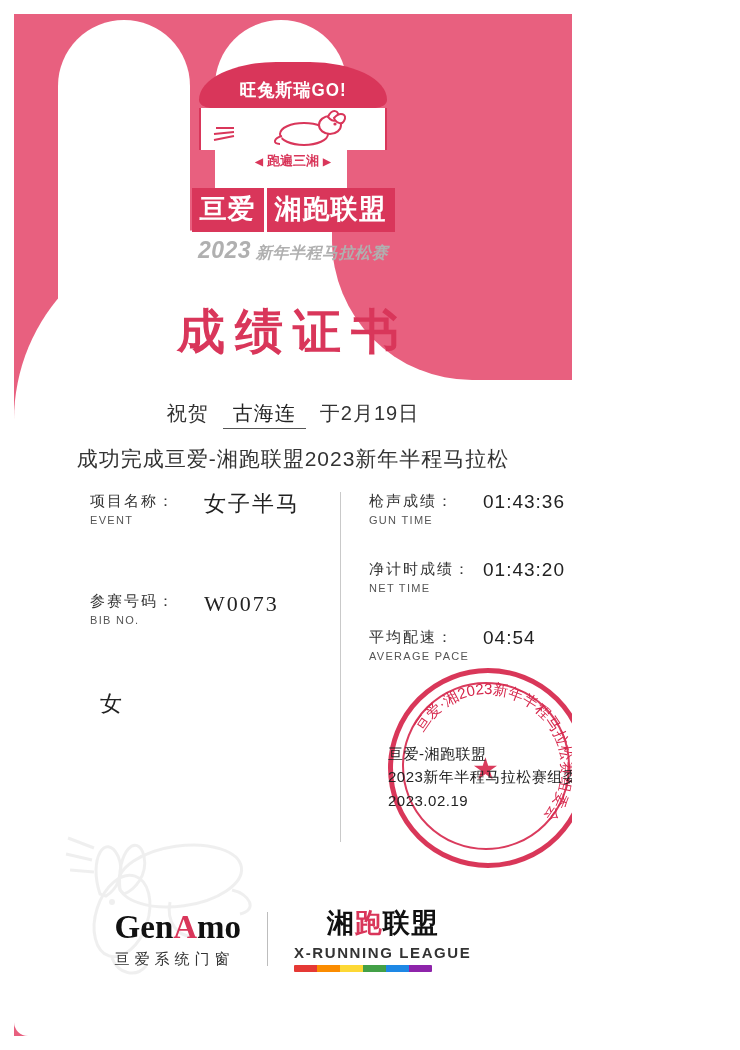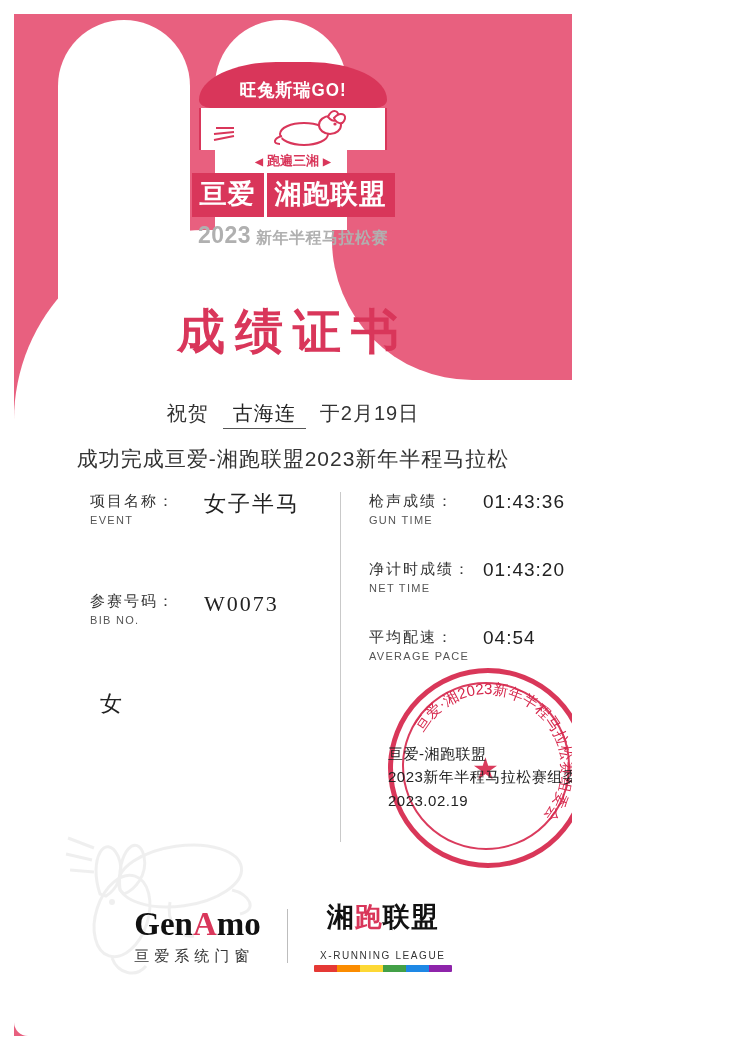--- a/index.html
+++ b/index.html
@@ -94,39 +94,39 @@
     display: flex; align-items: center; justify-content: center;
   }
   .logo-bunny svg { display:block; }
   .logo-ribbon {
     margin-top: 2px;
     display: flex; align-items: center; gap: 4px;
     font-size: 13px; color: #d9365a; font-weight: bold;
   }
   .logo-ribbon .tri { font-size: 10px; }
   .logo-main {
-    margin-top: 3px;
+    margin-top: 18px;
     display: flex; align-items: stretch; text-align: center;
   }
   .logo-main .lm-red {
     background: #d9365a; color: #fff;
     font-size: 27px; font-weight: bold; letter-spacing: 1px;
     padding: 3px 8px 5px 8px;
   }
   .logo-main .lm-div { width: 3px; background:#fff; }
   .logo-main .lm-red2 {
     background: #d9365a; color: #fff;
     font-size: 27px; font-weight: bold; letter-spacing: 1px;
     padding: 3px 8px 5px 8px;
   }
   .logo-sub {
     margin-top: 5px;
     color: #b9b9b9; font-size: 18px; font-weight: bold;
     letter-spacing: 0.5px;
-    display: flex; align-items: baseline; gap: 5px;
+    display: flex; align-items: baseline; gap: 5px; font-style: italic;
   }
   .logo-sub .year { font-size: 23px; color:#b0b0b0; }
   .logo-sub .txt { font-size: 16px; color:#b0b0b0; }
 
   
   .cert-title {
     position: absolute;
     left: 0; right: 0; top: 300px;
     text-align: center;
     z-index: 6;
@@ -268,21 +268,21 @@
     margin-top: 4px;
     font-size: 15px; color:#333; letter-spacing: 5px;
   }
   .footer .vdiv { width: 1px; height: 54px; background: #bdbdbd; }
   .footer .league { text-align: center; }
   .footer .league .lw {
     font-size: 27px; font-weight: bold; color: #111; letter-spacing: 1px;
   }
   .footer .league .lw .pao { color: #d9365a; }
   .footer .league .le {
-    font-size: 10px; color: #333; letter-spacing: 1.6px; margin-top: 15px;
+    font-size: 15px; color: #333; letter-spacing: 1.6px; margin-top: 3px; font-weight: bold;
   }
   .footer .league .rainbow {
     margin-top: 4px;
     height: 7px; width: 138px;
     background: linear-gradient(to right,#e53935 0 16.6%,#fb8c00 16.6% 33.3%,#fdd835 33.3% 50%,#43a047 50% 66.6%,#1e88e5 66.6% 83.3%,#8e24aa 83.3% 100%);
     border-radius: 1px;
   }
 </style>
 </head>
 <body>

